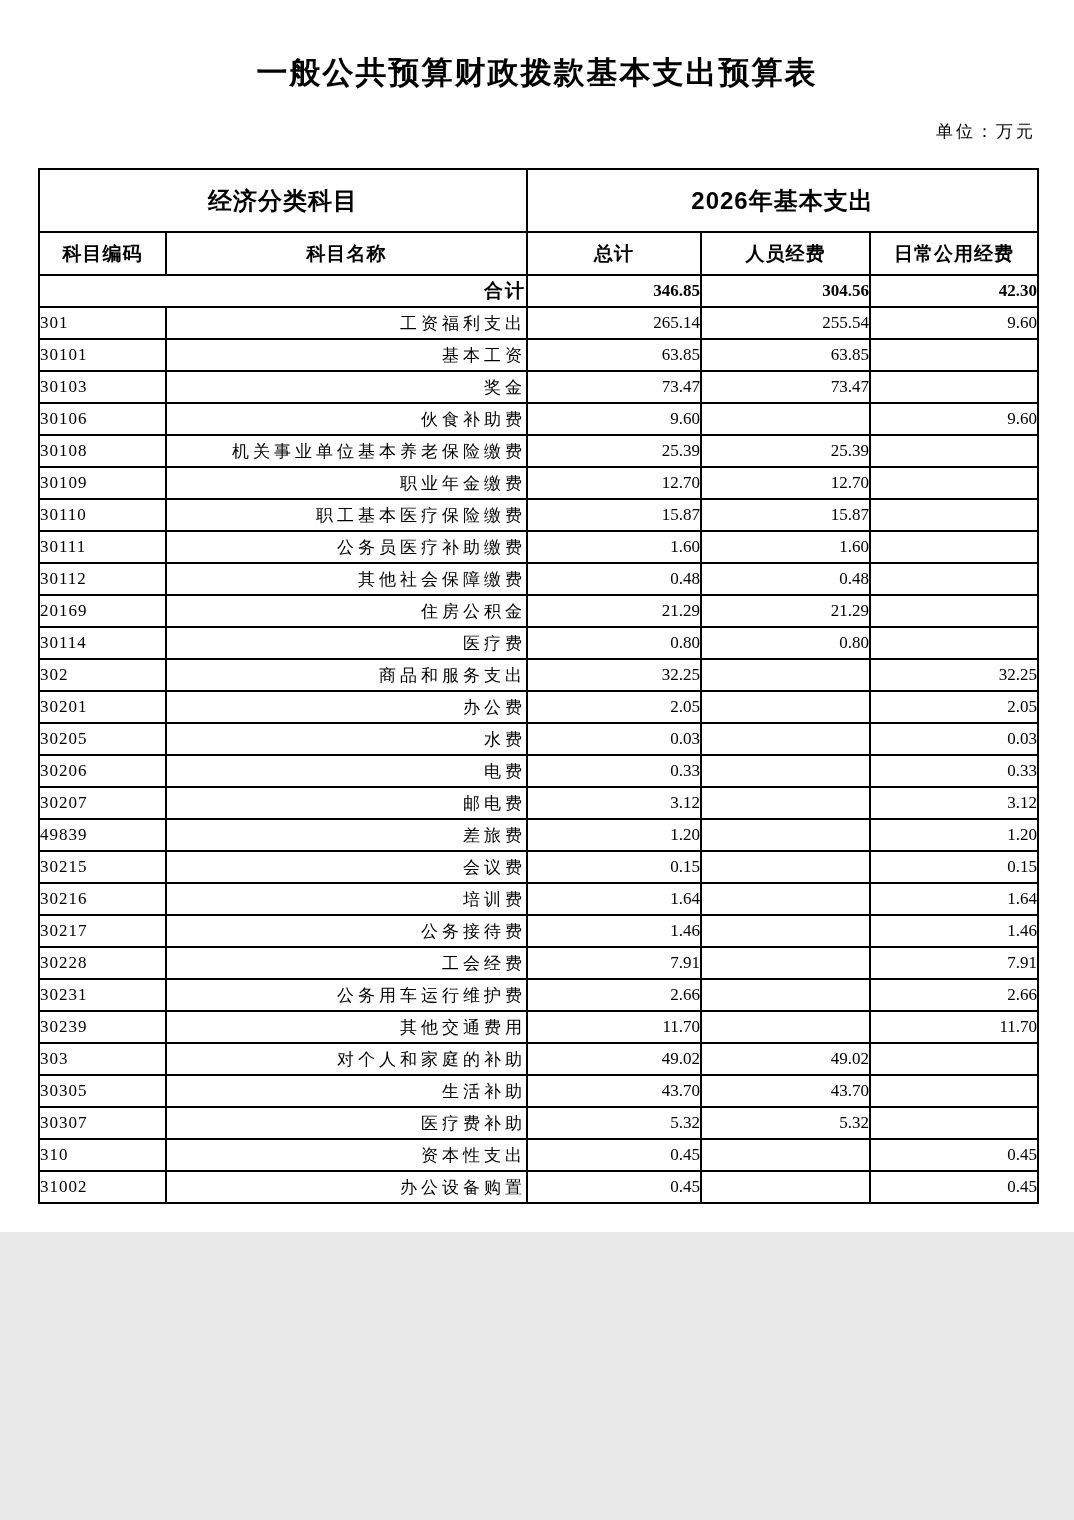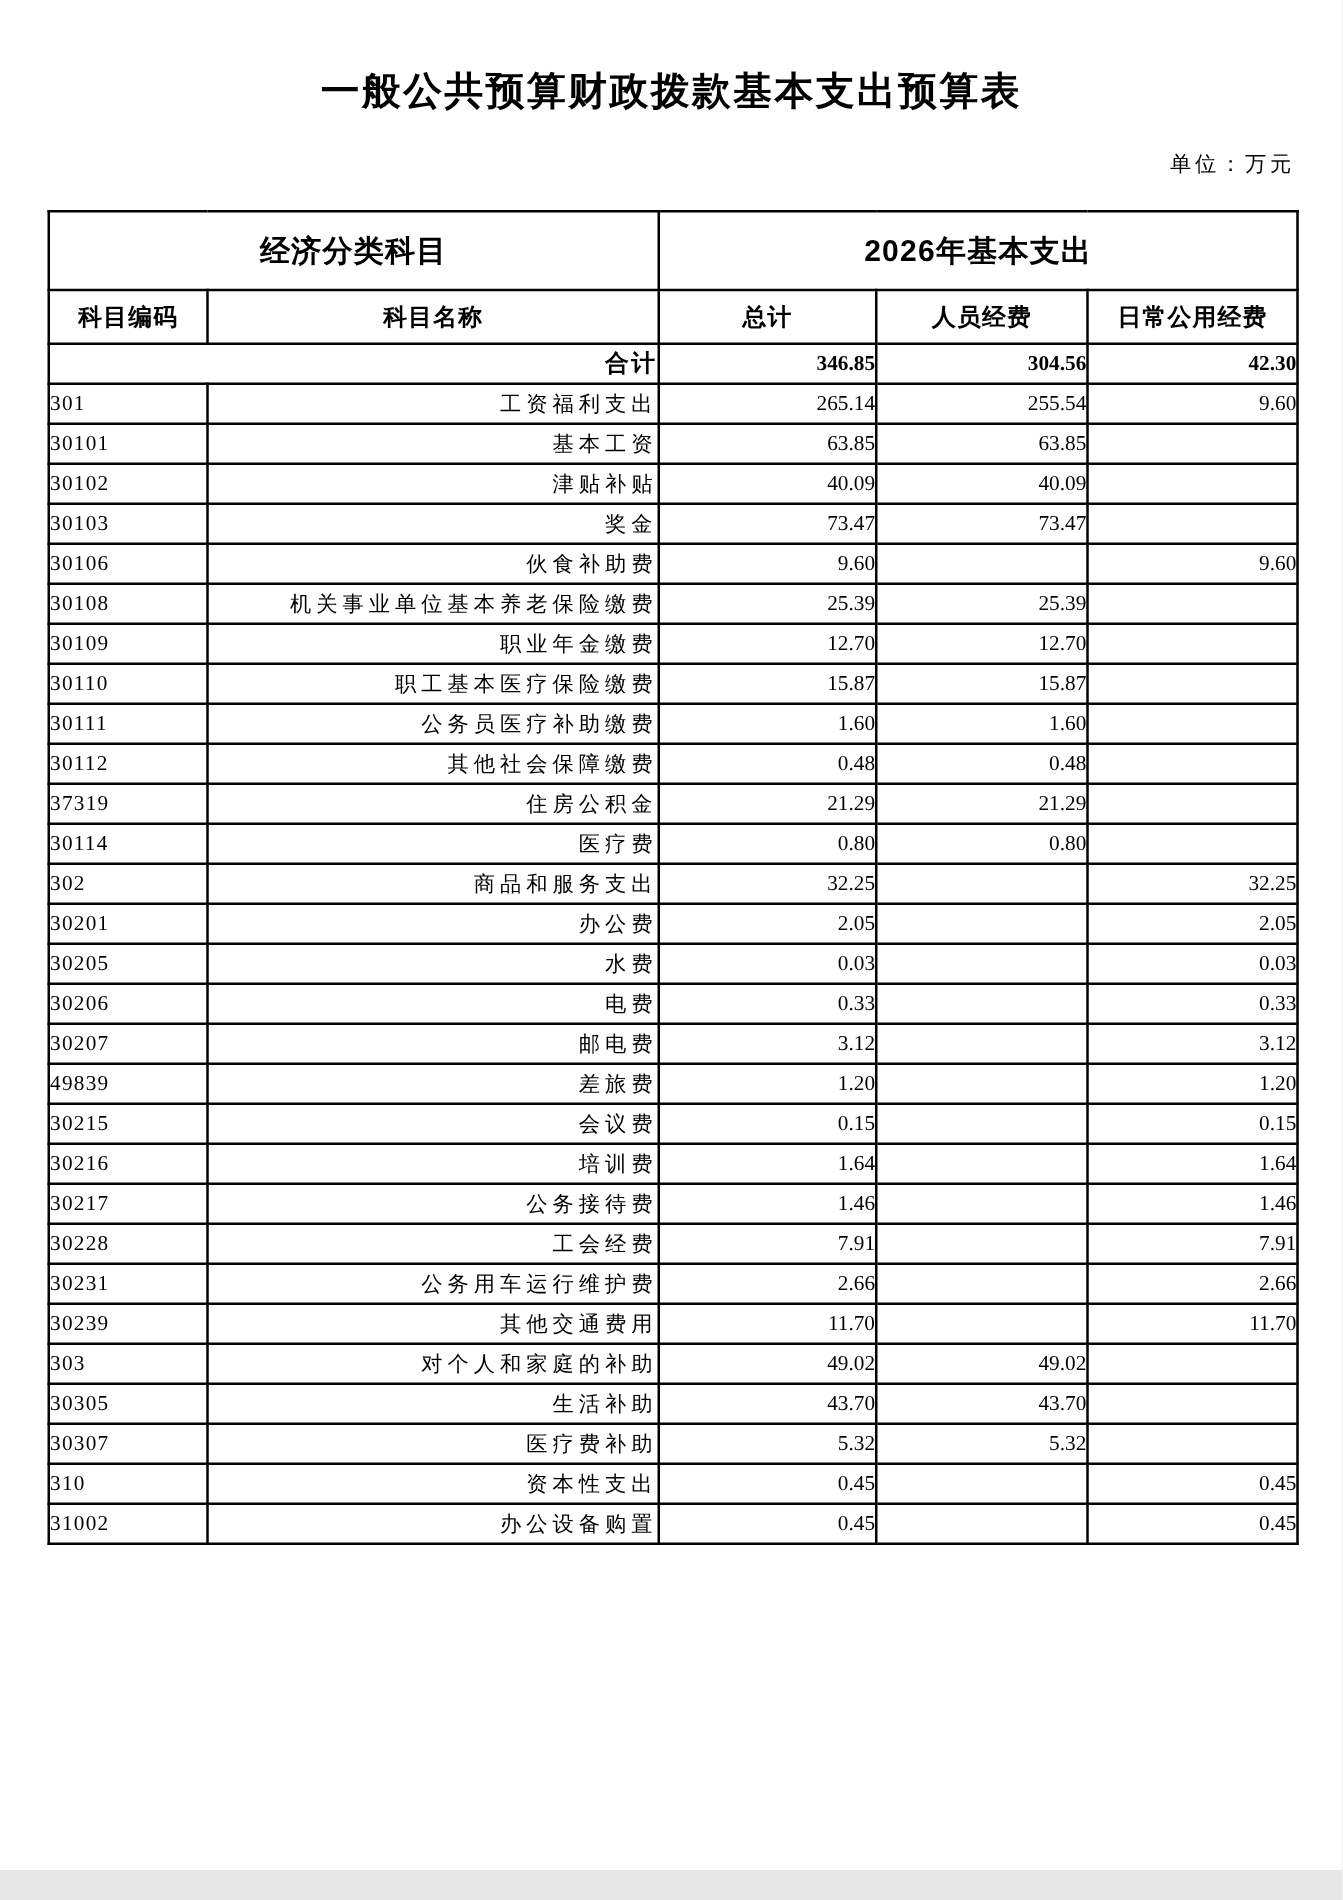--- a/index.html
+++ b/index.html
@@ -3,21 +3,21 @@
 <meta charset="utf-8">
 <style>
   html, body {
     margin: 0;
     padding: 0;
     background: #e8e8e8;
   }
   .page {
     position: relative;
     width: 1074px;
-    height: 1496px;
+    height: 1232px;
     margin: 0 auto;
     background: #ffffff;
     color: #000000;
     font-family: "Liberation Serif", serif;
     overflow: hidden;
   }
   .title {
     position: absolute;
     top: 52px;
     left: 0;
@@ -141,27 +141,20 @@
           <td class="c-num">9.60</td>
         </tr>
         <tr>
           <td class="c-code">30101</td>
           <td class="c-name">基本工资</td>
           <td class="c-num">63.85</td>
           <td class="c-num">63.85</td>
           <td class="c-num"></td>
         </tr>
         <tr>
-          <td class="c-code">30102</td>
-          <td class="c-name">津贴补贴</td>
-          <td class="c-num">40.09</td>
-          <td class="c-num">40.09</td>
-          <td class="c-num"></td>
-        </tr>
-        <tr>
           <td class="c-code">30103</td>
           <td class="c-name">奖金</td>
           <td class="c-num">73.47</td>
           <td class="c-num">73.47</td>
           <td class="c-num"></td>
         </tr>
         <tr>
           <td class="c-code">30106</td>
           <td class="c-name">伙食补助费</td>
           <td class="c-num">9.60</td>
@@ -197,21 +190,21 @@
           <td class="c-num"></td>
         </tr>
         <tr>
           <td class="c-code">30112</td>
           <td class="c-name">其他社会保障缴费</td>
           <td class="c-num">0.48</td>
           <td class="c-num">0.48</td>
           <td class="c-num"></td>
         </tr>
         <tr>
-          <td class="c-code">37319</td>
+          <td class="c-code">20169</td>
           <td class="c-name">住房公积金</td>
           <td class="c-num">21.29</td>
           <td class="c-num">21.29</td>
           <td class="c-num"></td>
         </tr>
         <tr>
           <td class="c-code">30114</td>
           <td class="c-name">医疗费</td>
           <td class="c-num">0.80</td>
           <td class="c-num">0.80</td>

